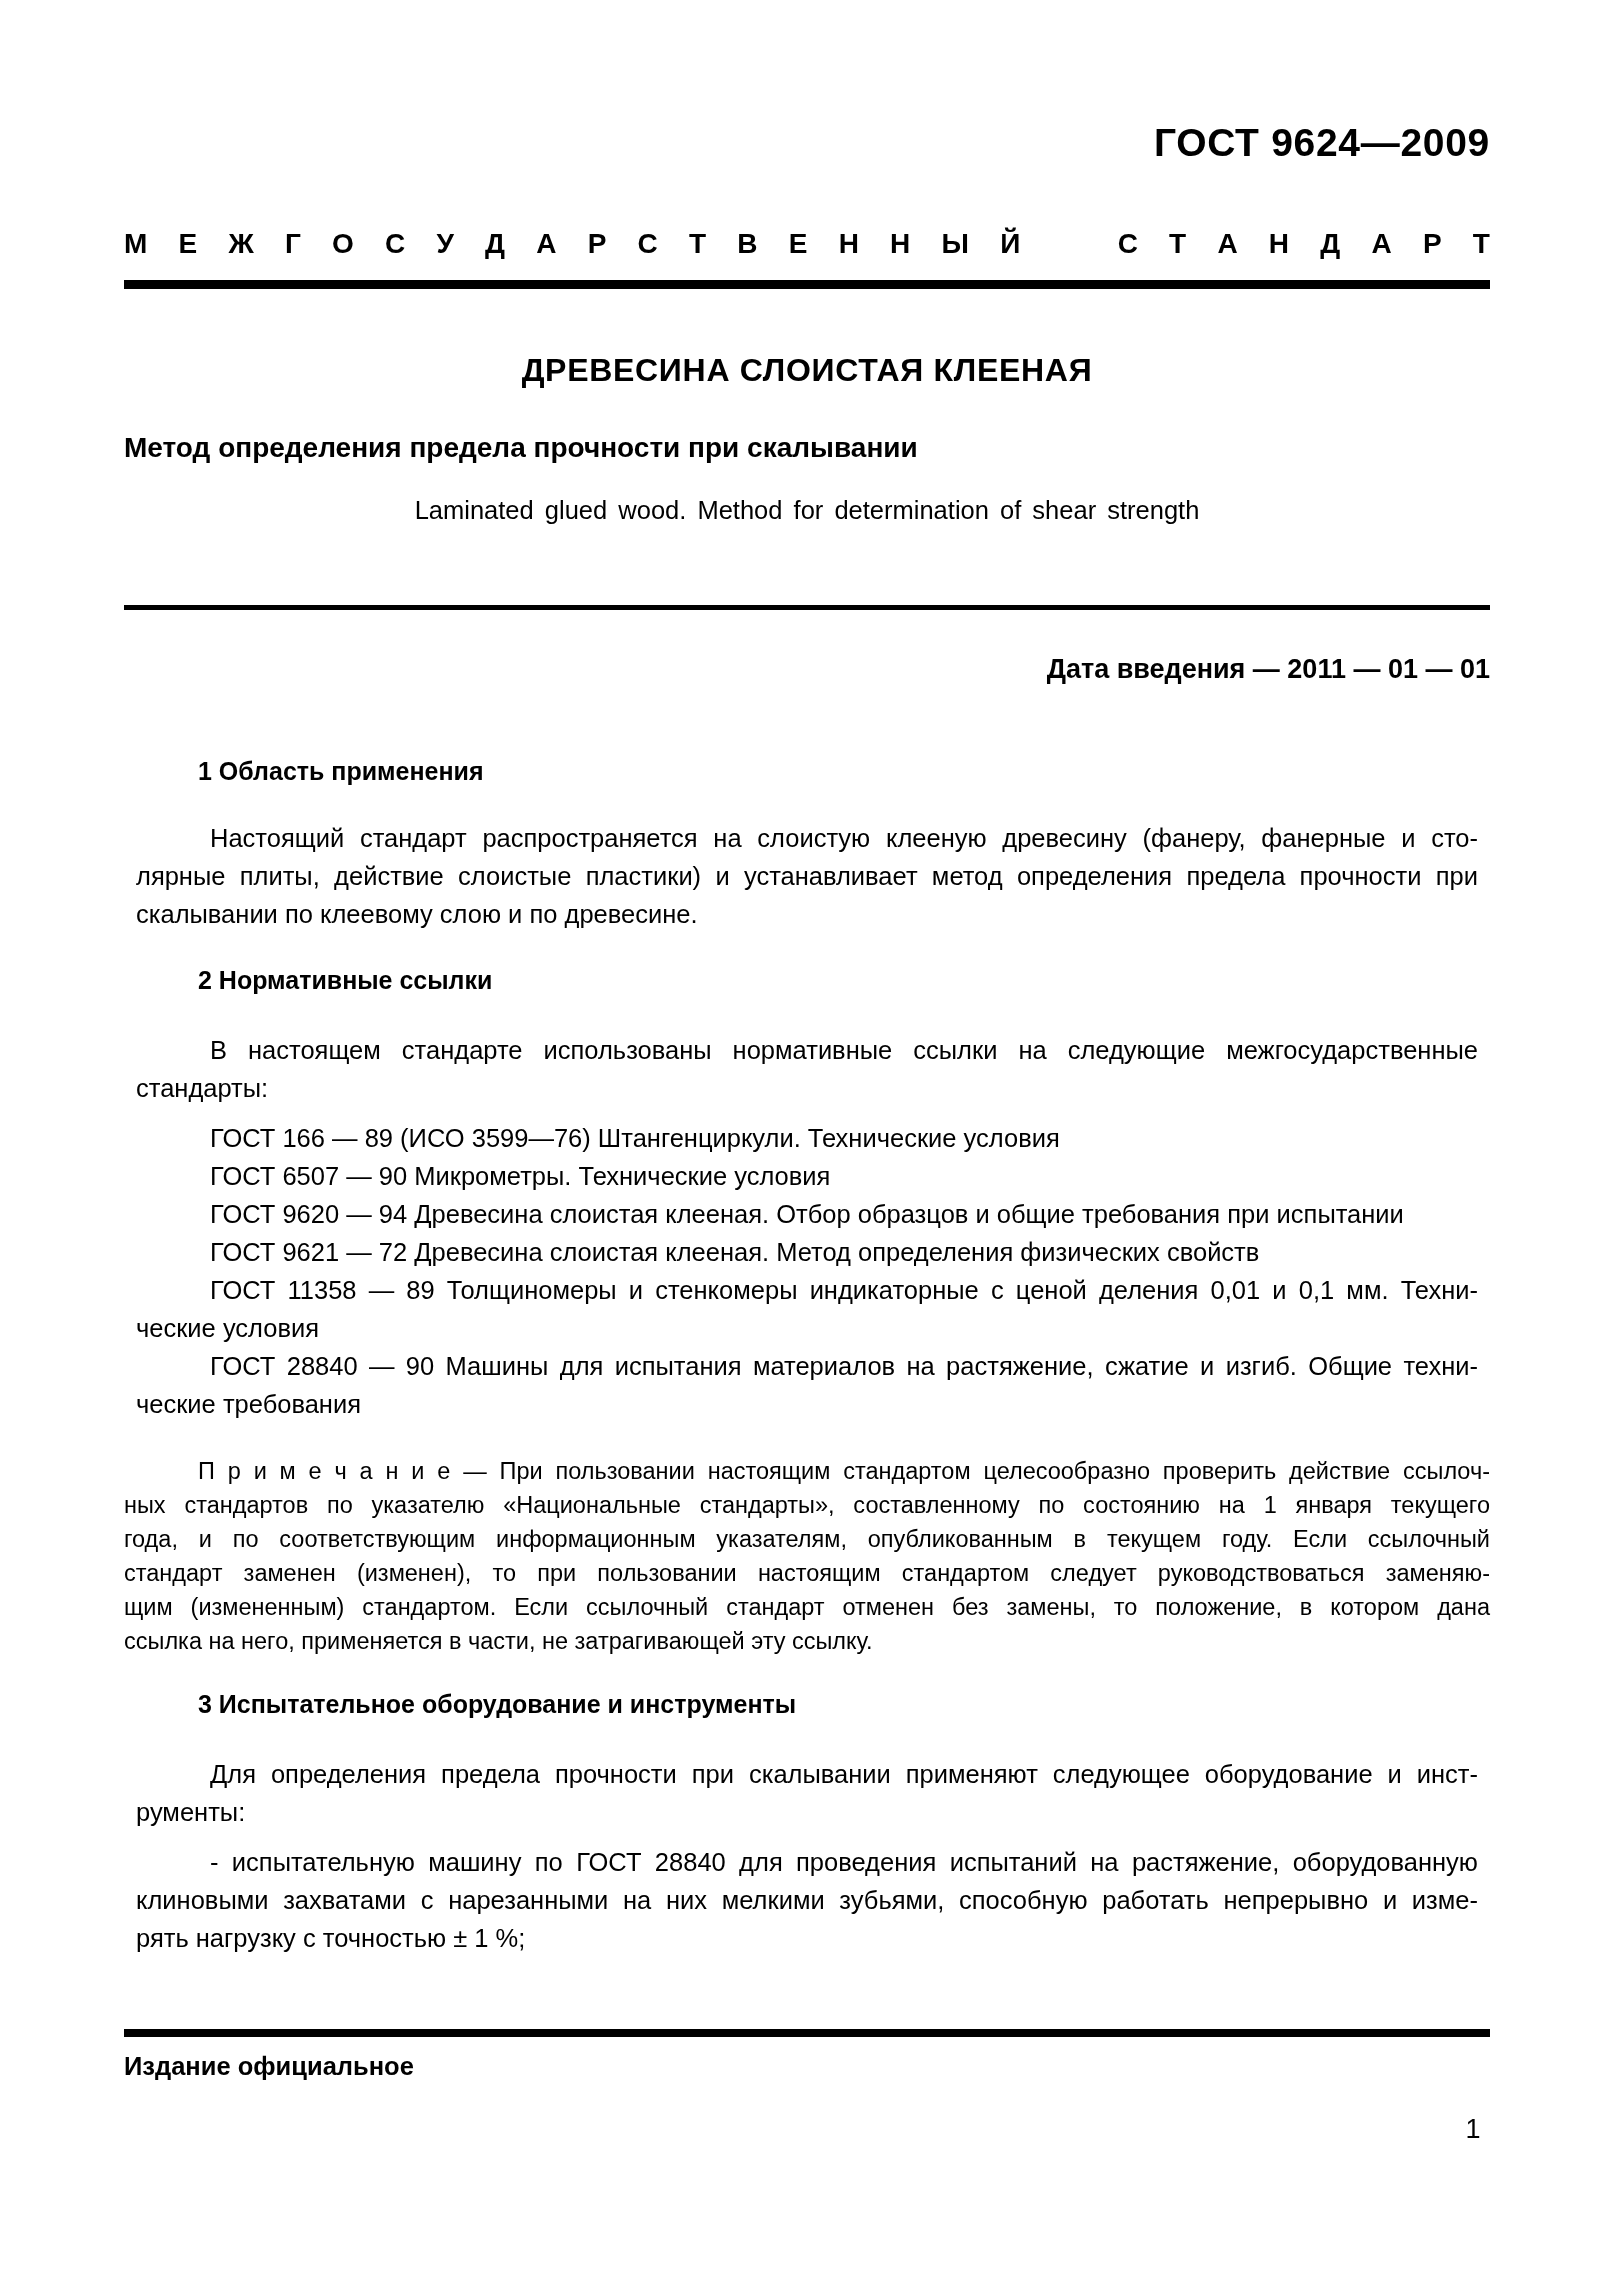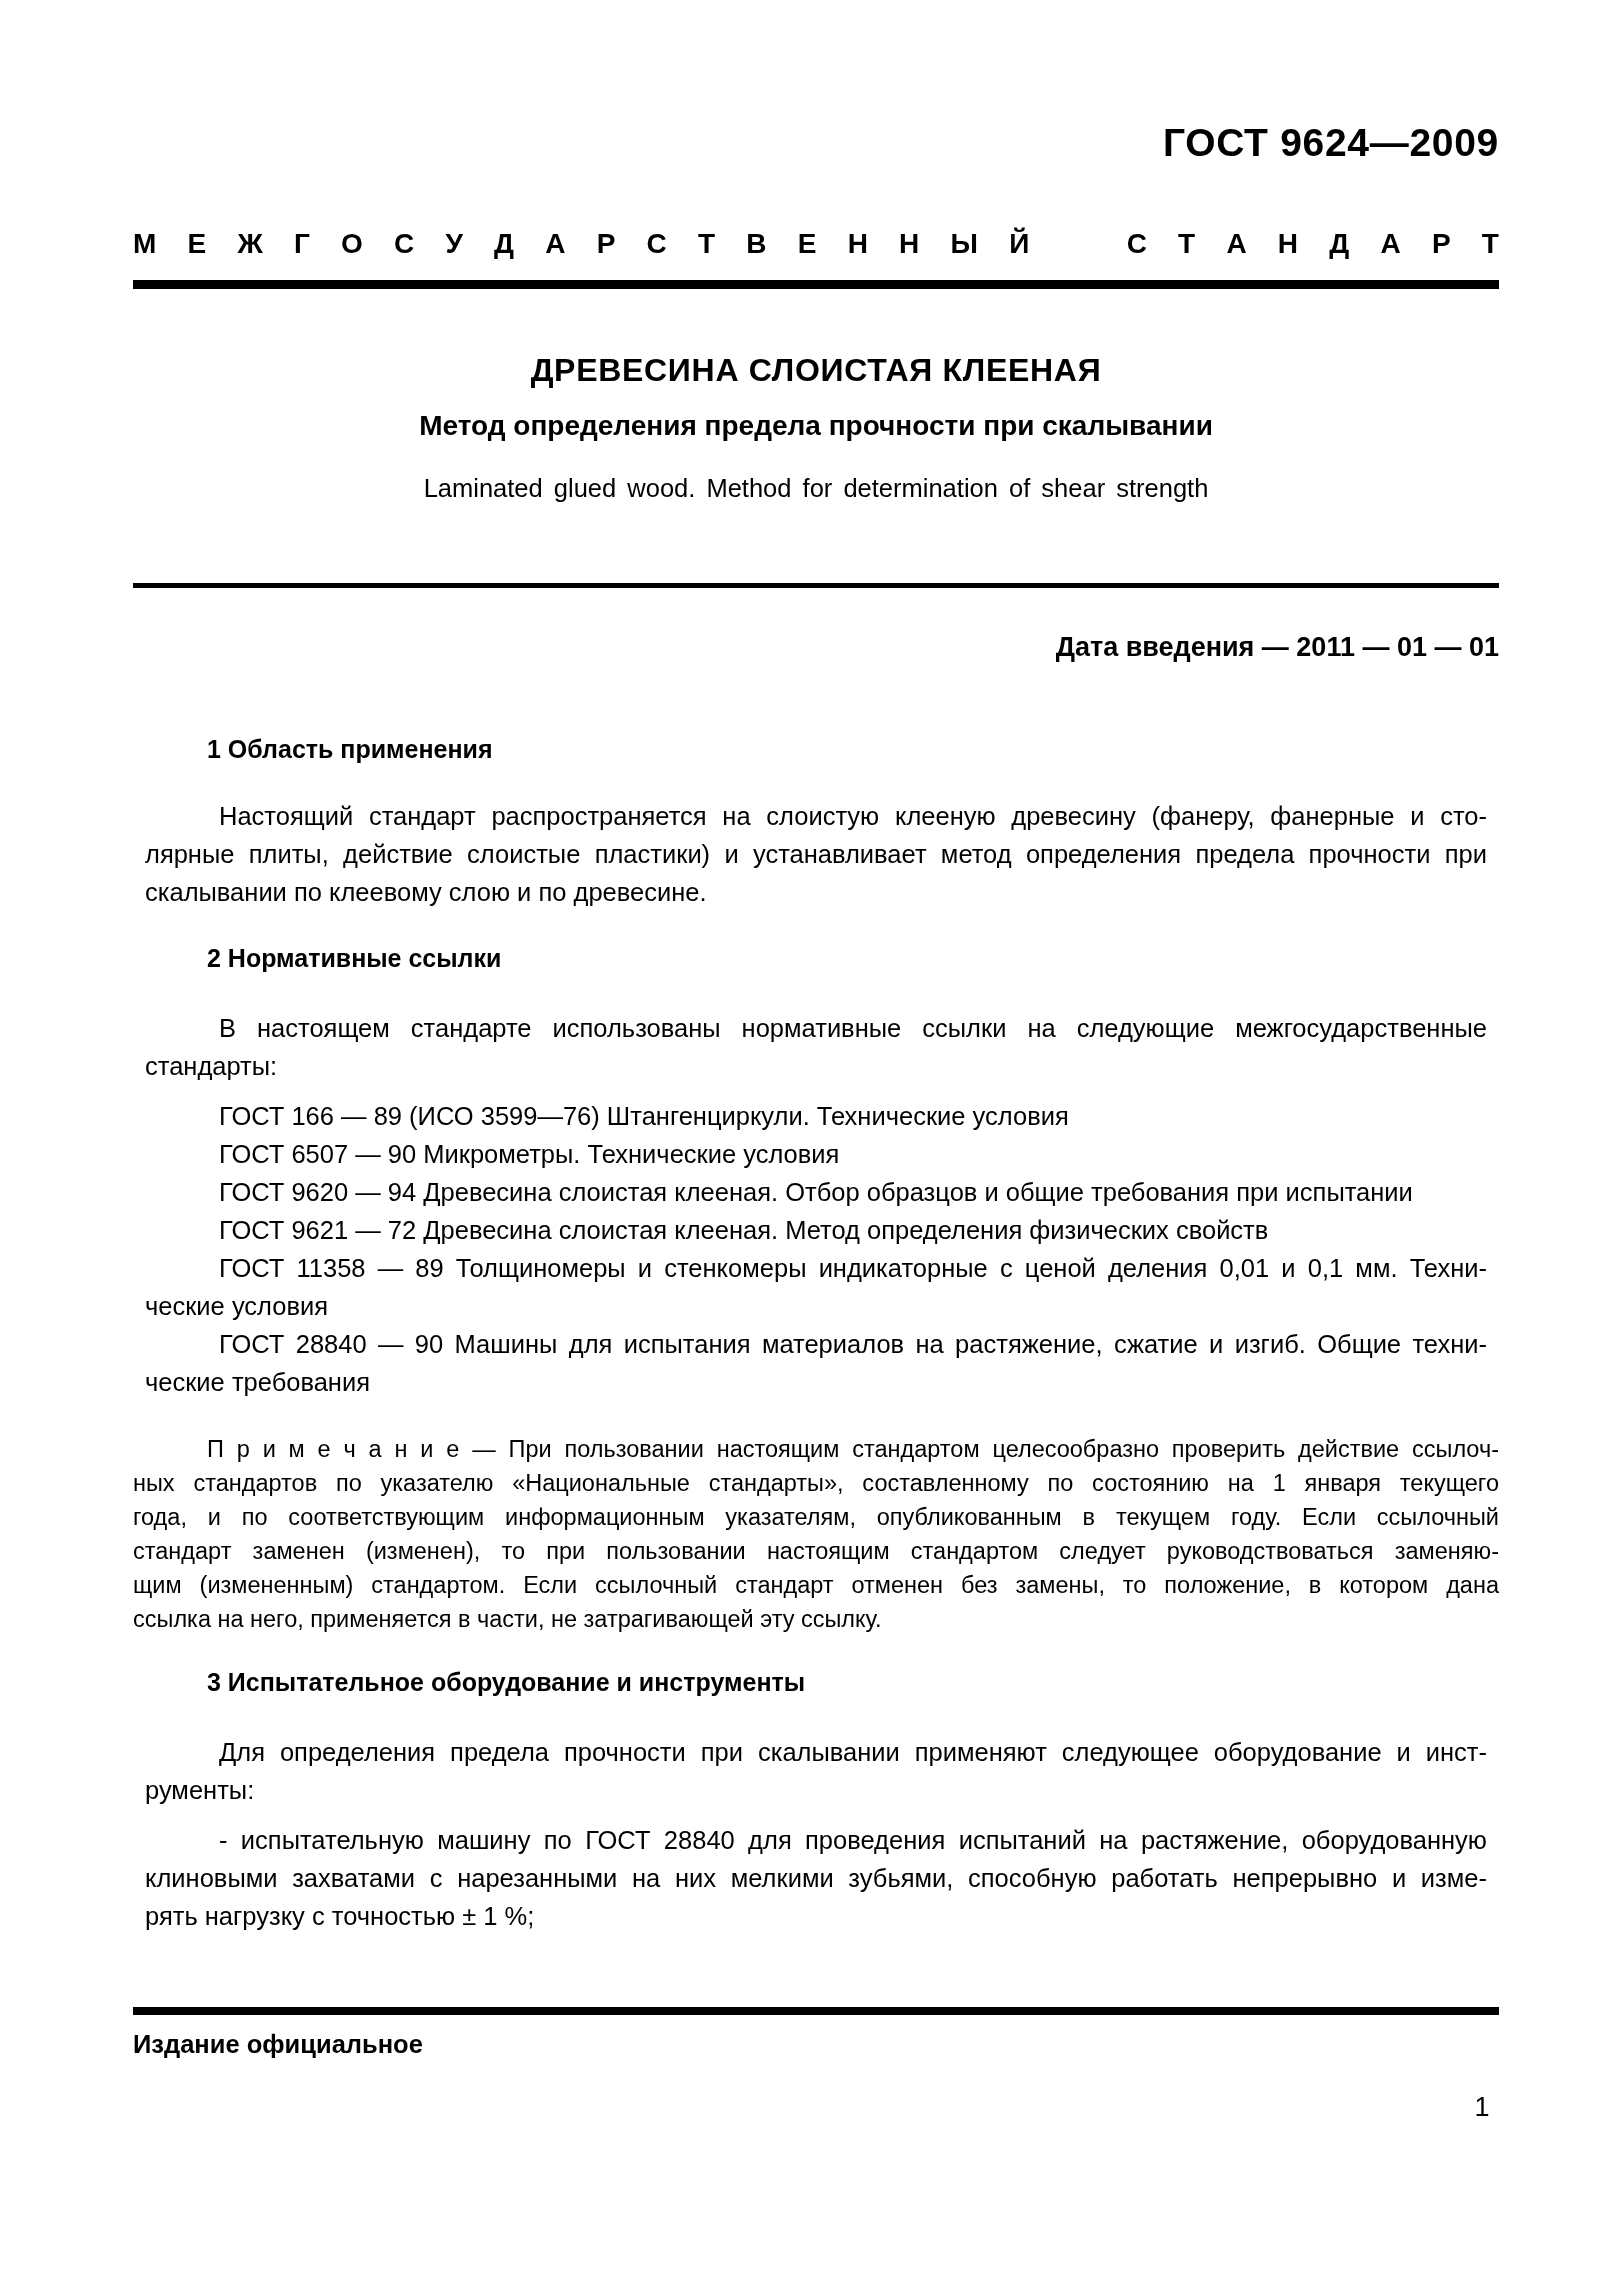--- a/index.html
+++ b/index.html
@@ -5,21 +5,21 @@
   html, body { margin:0; padding:0; background:#ffffff; }
   .page {
     position:relative;
     width:1623px; height:2295px;
     background:#ffffff;
     color:#000000;
     font-family:"Liberation Sans", sans-serif;
     overflow:hidden;
   }
   .content {
-    position:absolute; left:133px; top:0; width:1366px;
+    position:absolute; left:124px; top:0; width:1366px;
   }
   .doc-code {
     margin-top:123px;
     font-size:39px; font-weight:bold; line-height:1;
     text-align:right; letter-spacing:0.7px;
   }
   .std-type {
     margin-top:68px;
     font-size:28px; font-weight:bold; line-height:1;
     display:flex; justify-content:space-between; align-items:flex-start;
@@ -27,22 +27,22 @@
   .std-type .spread-space { width:35px; }
   .rule { background:#000000; width:100%; }
   .rule-header { margin-top:22px; height:8.7px; }
   .rule-title  { margin-top:82px; height:4.7px; }
   .rule-footer { margin-top:72px; height:8px; }
   .title-ru {
     margin-top:65px; font-size:32px; font-weight:bold;
     line-height:1; text-align:center; letter-spacing:0.7px;
   }
   .subtitle-ru {
-    margin-top:26px; font-size:28px; font-weight:bold;
-    line-height:1; text-align:center;
+    margin-top:48px; font-size:28px; font-weight:bold;
+    line-height:1; text-align:left;
   }
   .title-en {
     margin-top:36px; font-size:25.5px; line-height:1;
     text-align:center; word-spacing:4px;
   }
   .effective-date {
     margin-top:46px; font-size:27px; font-weight:bold;
     line-height:1; text-align:right;
   }
   .sec-heading {

